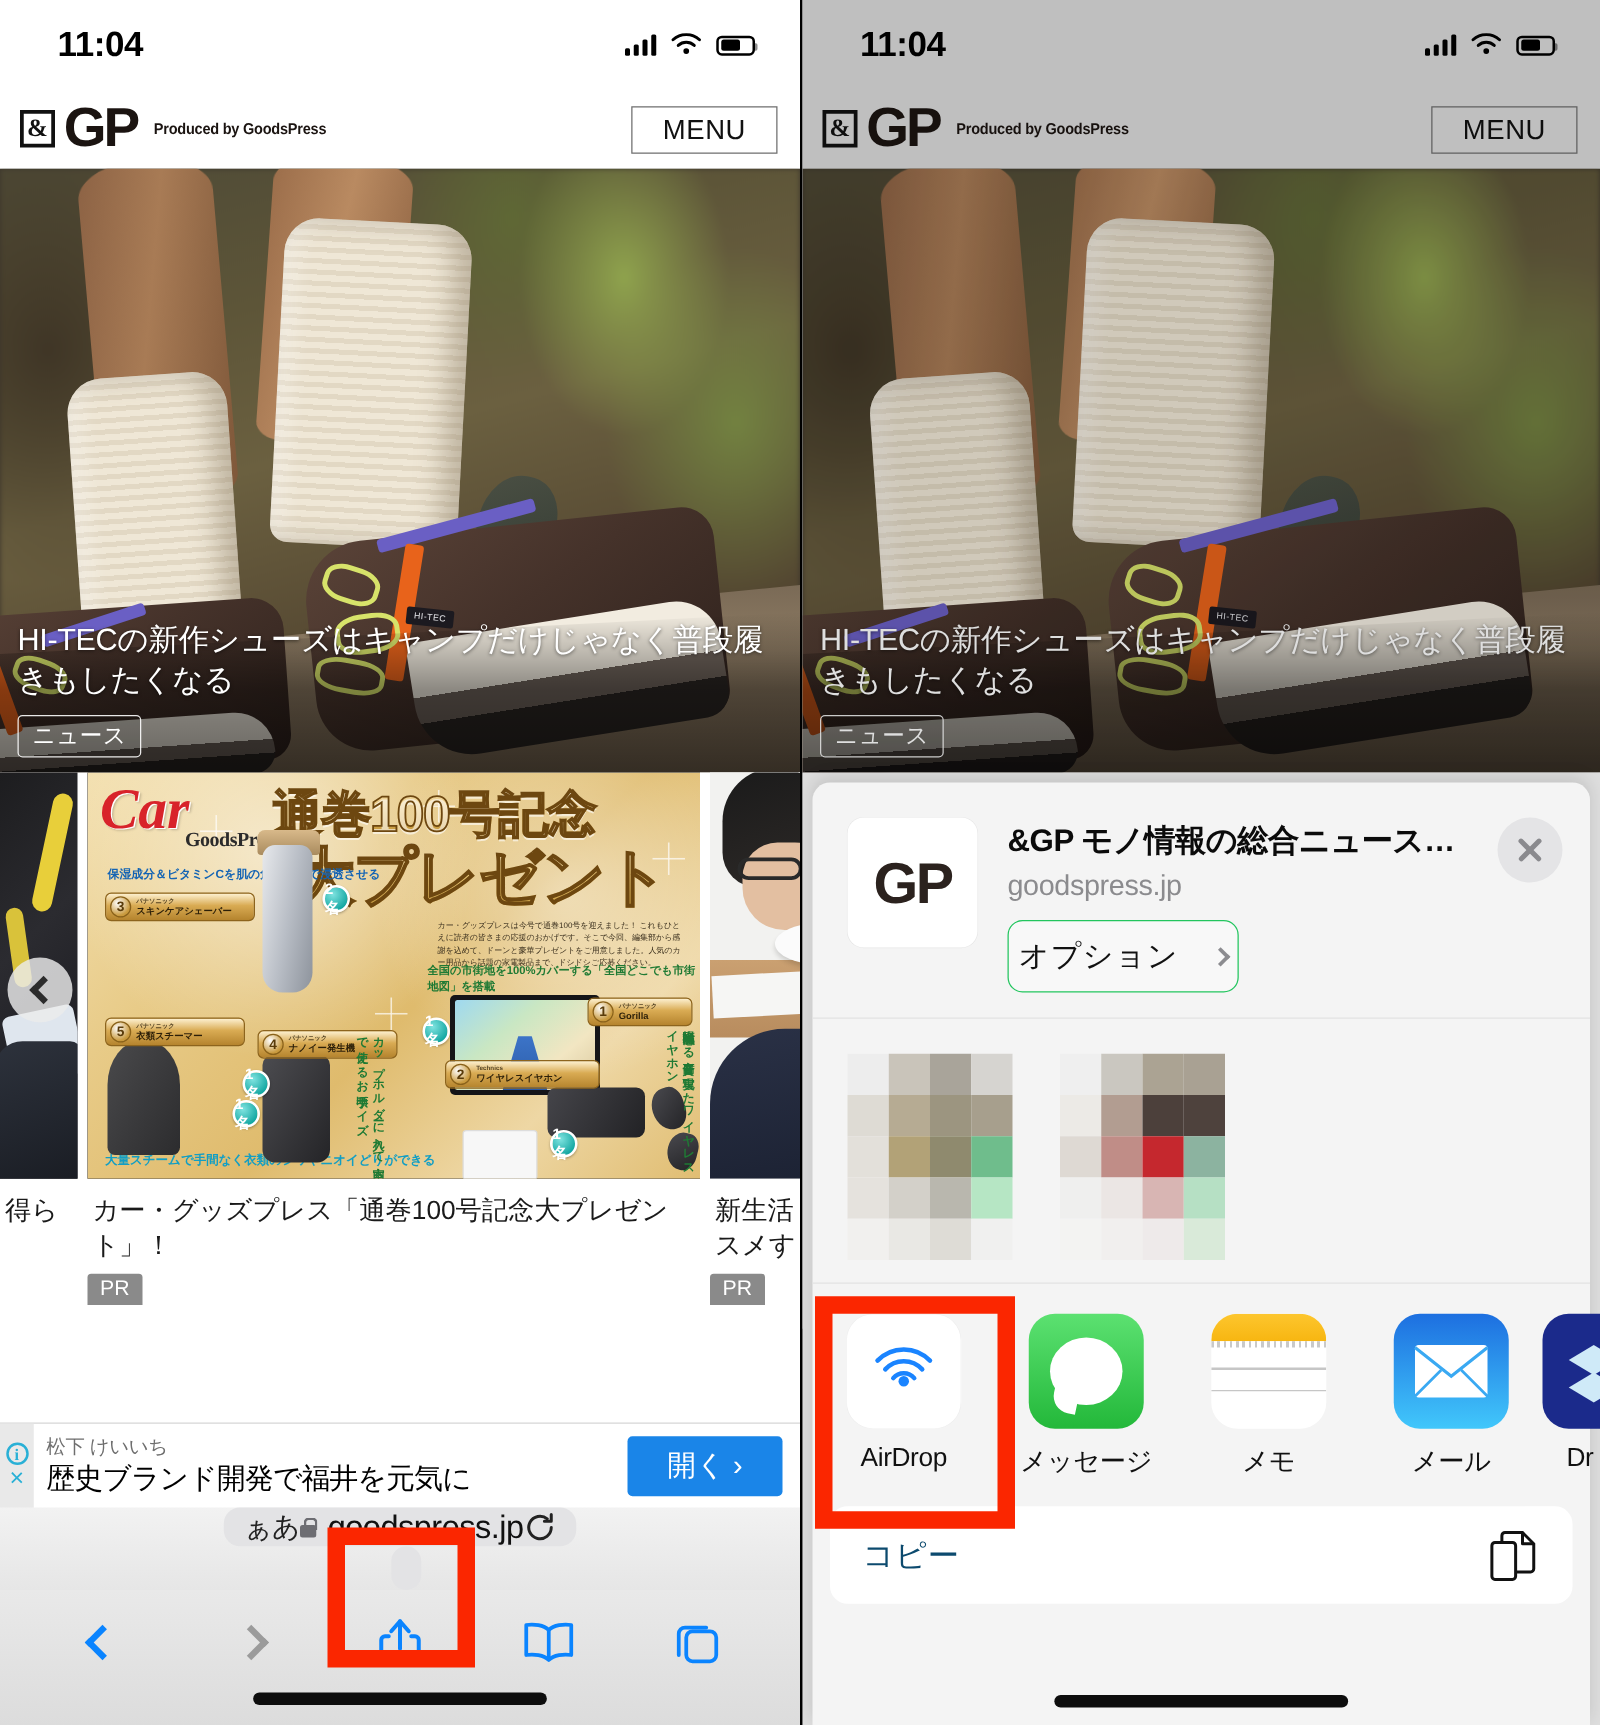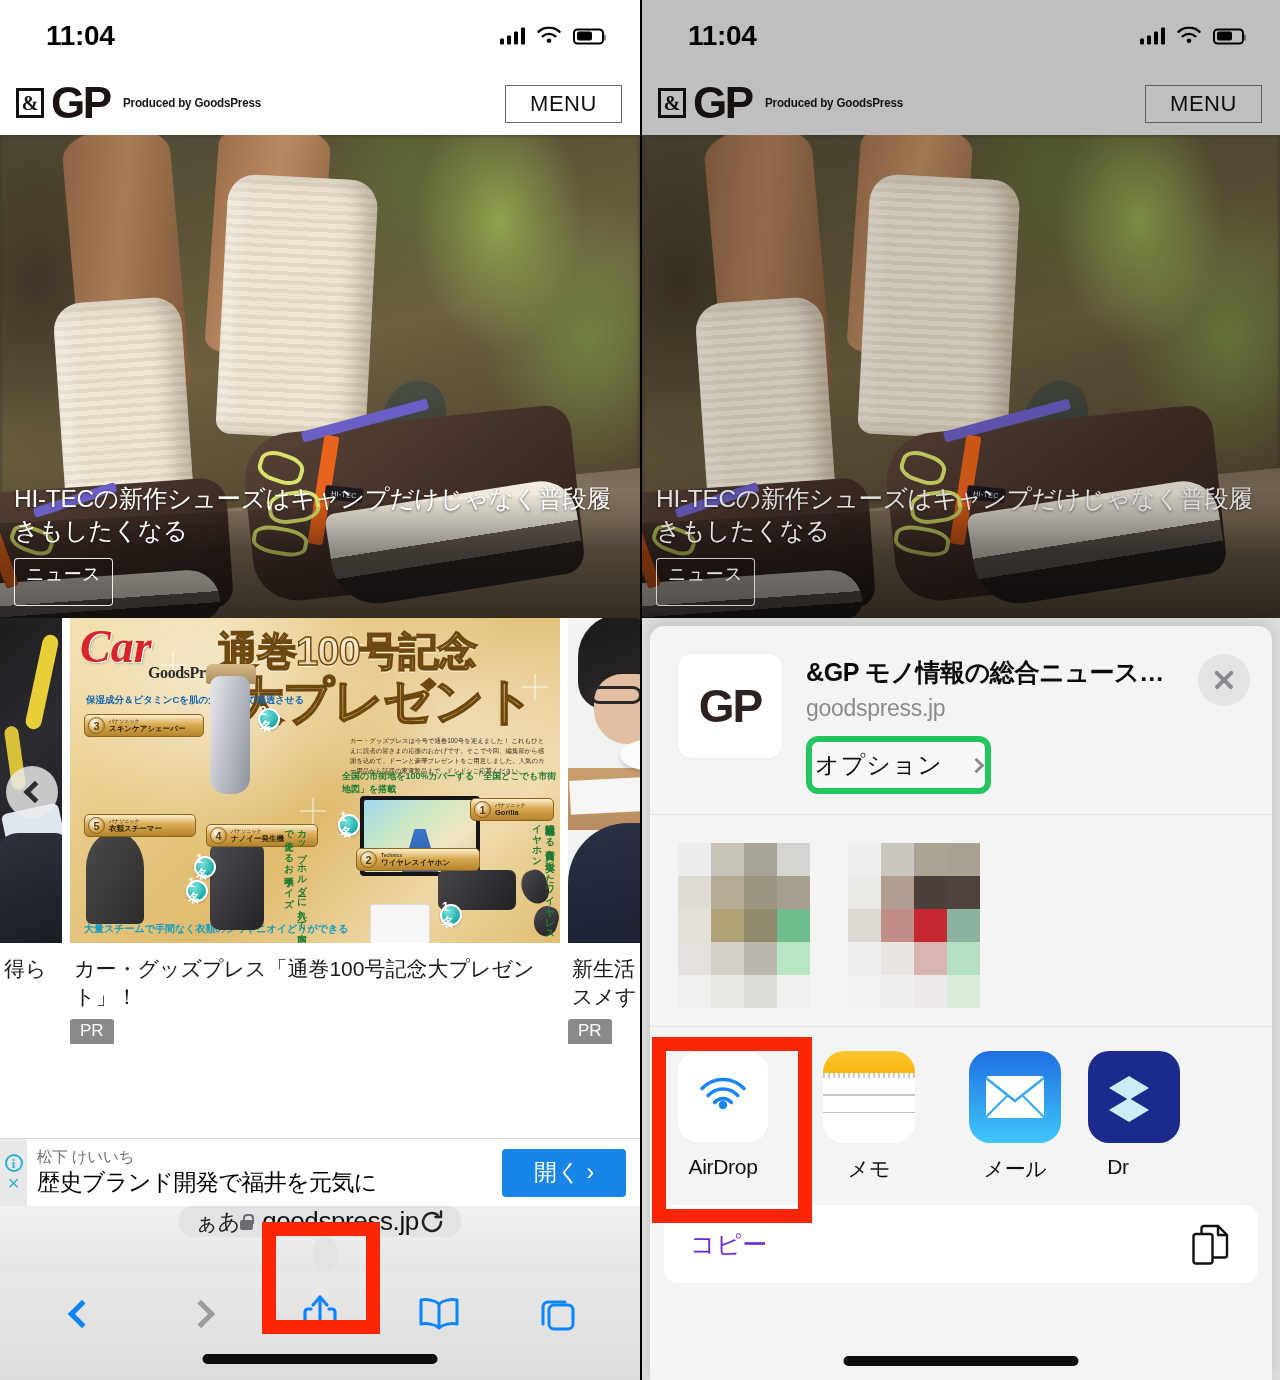--- a/index.html
+++ b/index.html
@@ -139,21 +139,21 @@
     clip-path: polygon(0 26%, 100% 0, 100% 100%, 0 100%);
   }
   .hero-caption {
     position:absolute; left: 14px; right: 18px; bottom: 12px; z-index: 4;
   }
   .hero-title {
     color:#fff; font-size: 24.5px; line-height: 1.33; letter-spacing: -.3px;
     text-shadow: 0 1px 3px rgba(0,0,0,.55);
   }
   .hero-tag {
-    display:inline-block; margin-top: 10px; padding: 3px 11px 19px;
+    display:inline-block; margin-top: 10px; padding: 3px 11px 5px;
     border: 1.5px solid rgba(255,255,255,.9); border-radius: 4px;
     color:#fff; font-size: 18px; letter-spacing:.5px;
     background: rgba(0,0,0,.12);
   }
 
   
   .carousel { position:relative; height: 445px; background:#fff; display:flex; }
   .slide { position:relative; flex: 0 0 auto; }
   .slide .thumb { overflow:hidden; background:#111; }
   .slide .cap {
@@ -389,21 +389,21 @@
     box-shadow: 0 0 0 .5px rgba(0,0,0,.06);
   }
   .gp-tile span { font-weight:900; font-size: 46px; color:#2b221e; letter-spacing: -2px; }
   .sheet-meta { flex:1; min-width:0; padding-top: 2px; }
   .sheet-title {
     font-size: 25px; font-weight:700; color:#0b0b0b; letter-spacing:-.4px;
     white-space: nowrap; overflow:hidden; text-overflow: ellipsis; max-width: 360px;
   }
   .sheet-sub { font-size: 23px; color:#8b8b8e; margin-top: 6px; letter-spacing:-.3px; }
   .options-btn {
-    margin-top: 14px; width: 185px; height: 58px; border: 6px solid #22c55e;
+    margin-top: 14px; width: 185px; height: 58px; border: 1px solid #22c55e;
     border-radius: 12px; background:#f8f8f8;
     display:flex; align-items:center; justify-content:center; gap: 28px;
   }
   .options-btn .lbl { font-size: 24px; color:#111; letter-spacing: 1px; }
   .options-btn .arw { width: 11px; height: 11px; border-right: 3px solid #8c8c90;
     border-top: 3px solid #8c8c90; transform: rotate(45deg); }
   .close-btn {
     position:absolute; right: 22px; top: 28px; width: 52px; height: 52px;
     border-radius: 50%; background:#e4e4e6; display:flex; align-items:center; justify-content:center;
   }
@@ -470,21 +470,21 @@
   .nt-top { height: 22px; background: linear-gradient(180deg,#fdc62e,#f7b611); }
   .nt-perf { height: 5px; background: repeating-linear-gradient(90deg,#c9c9c9 0 2px, #fff 2px 5px); }
   .nt-line { height: 1.6px; background:#c6c6c6; margin: 16px 0 0; }
   .ico-dropbox { background:#1b2a8b; }
   .red-box.airdrop { left: 2px; top: 4px; width: 160px; height: 186px; }
 
   .copy-row {
     margin: 8px 14px 0; background:#fff; border-radius: 14px; height: 78px;
     display:flex; align-items:center; justify-content:space-between; padding: 0 26px;
   }
-  .copy-lbl { font-size: 25px; color:#6d28d9; letter-spacing: .5px; }
+  .copy-lbl { font-size: 25px; color:#0c4a6e; letter-spacing: .5px; }
   .homebar.sheet-home { bottom: 14px; }
 </style>
 </head>
 <body>
 
 <div class="screens">
 
   <div class="panel left">
 
     <div class="statusbar">
@@ -861,20 +861,26 @@
             <svg width="62" height="62" viewBox="0 0 62 62">
               <circle cx="31" cy="39" r="4.2" fill="#1a84ff"></circle>
               <path d="M22.6 36.5a11 11 0 0116.8 0" stroke="#1a84ff" stroke-width="3.6" fill="none" stroke-linecap="round"></path>
               <path d="M16.2 29.5a20 20 0 0129.6 0" stroke="#1a84ff" stroke-width="3.6" fill="none" stroke-linecap="round"></path>
               <path d="M10 22.5a29 29 0 0142 0" stroke="#1a84ff" stroke-width="3.6" fill="none" stroke-linecap="round"></path>
             </svg>
           </div>
           <div class="app-lbl">AirDrop</div>
         </div>
 
+        <div class="app">
+          <div class="app-ico ico-messages">
+              <div class="bub"></div>
+            </div>
+          <div class="app-lbl">メッセージ</div>
+        </div>
 
         <div class="app">
           <div class="app-ico ico-notes">
             <div class="nt-top"></div>
               <div class="nt-perf"></div>
             <div class="nt-line"></div>
               <div class="nt-line"></div>
           </div>
           <div class="app-lbl">メモ</div>
         </div>

